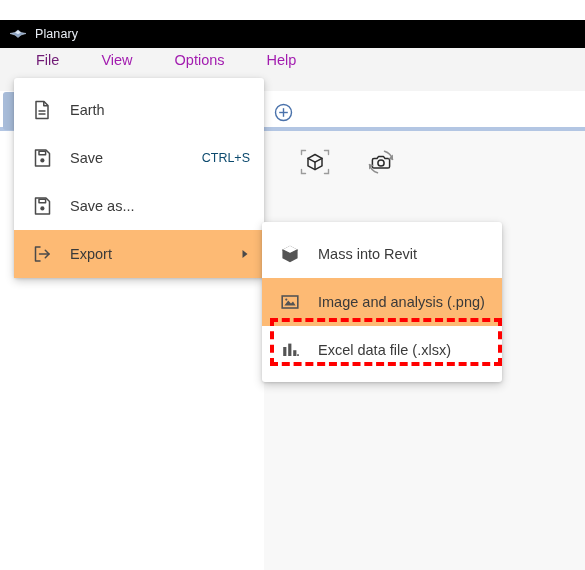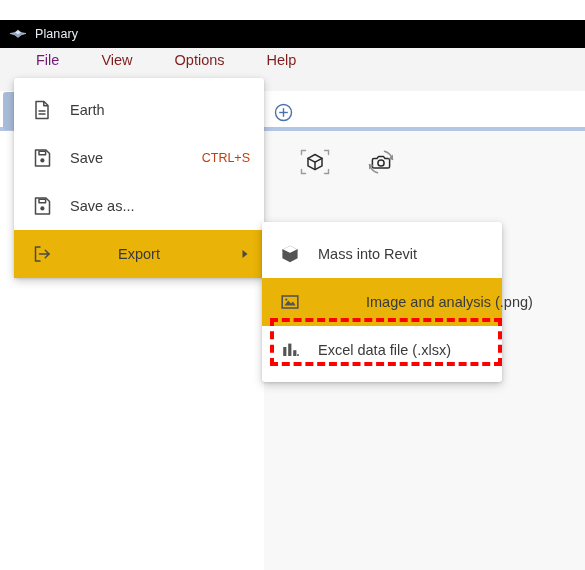--- a/index.html
+++ b/index.html
@@ -85,21 +85,21 @@
   
   .menubar {
     position: absolute;
     left: 0; top: 45px;
     width: 585px; height: 30px;
     display: flex;
     align-items: center;
   }
   .menubar-item {
     font-size: 14.5px;
-    color: #7f1d1d;
+    color: #a21caf;
     padding: 4px 10px;
     cursor: default;
     white-space: nowrap;
   }
   .menubar-item:first-child { margin-left: 26px; }
   .menubar-item + .menubar-item { margin-left: 22px; }
   .menubar-item.active { color: #701a75; }
 
   
   .tab-add {
@@ -146,36 +146,36 @@
 
   .menu-item {
     position: relative;
     display: flex;
     align-items: center;
     height: 48px;
     padding: 0 14px 0 16px;
     cursor: default;
     white-space: nowrap;
   }
-  .menu-item.highlight { background: #eab308; gap: 48px; }
+  .menu-item.highlight { background: #fdba74; }
 
   .menu-item .mi-icon {
     width: 24px; height: 24px;
     display: flex; align-items: center; justify-content: center;
     flex: 0 0 24px;
     margin-right: 16px;
   }
   .menu-item .mi-label {
     font-size: 14.5px;
     color: #3a3a3a;
     flex: 1 1 auto;
   }
   .menu-item .mi-shortcut {
     font-size: 12.5px;
-    color: #c2410c;
+    color: #0c4a6e;
     margin-left: 12px;
   }
   .menu-item .mi-arrow {
     margin-left: 12px;
     display: flex; align-items: center;
   }
 
   
   .annotation-box {
     position: absolute;

